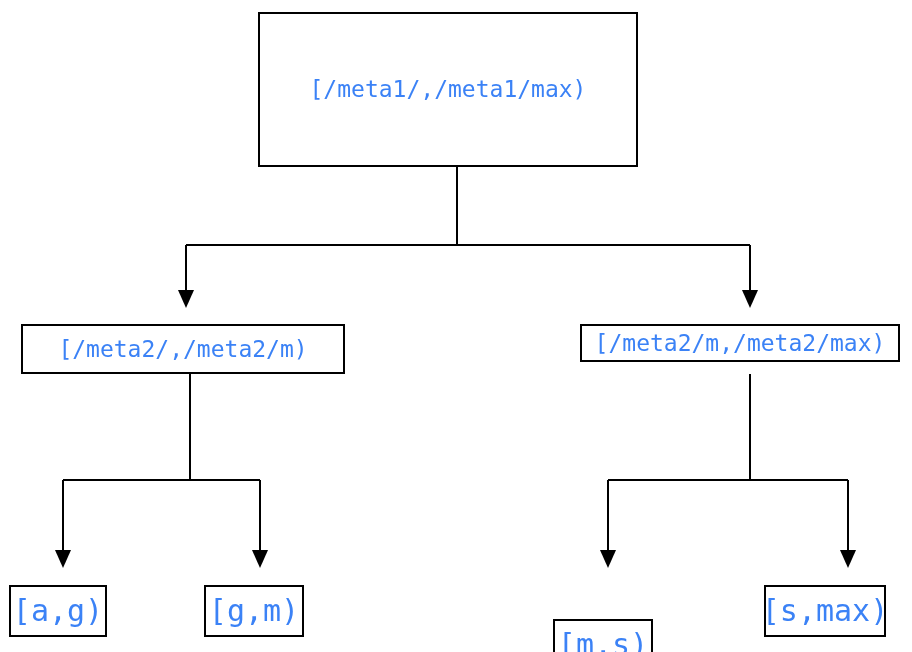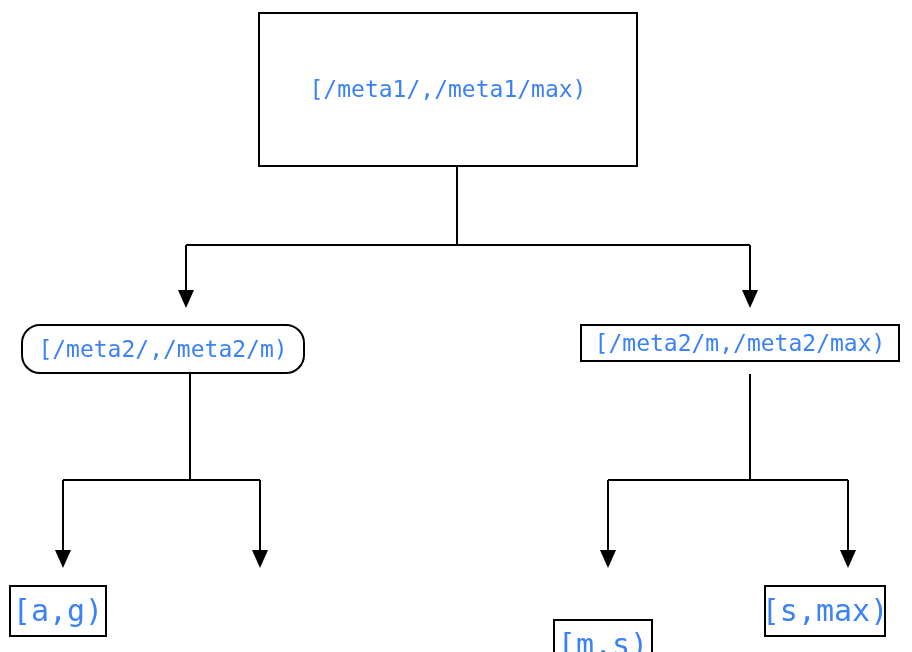--- a/index.html
+++ b/index.html
@@ -58,24 +58,23 @@
   .node-root {
     left: 258px;
     top: 12px;
     width: 380px;
     height: 155px;
     font-size: 23px;
   }
   .node-mid-left {
     left: 21px;
     top: 324px;
-    width: 284px;
+    width: 324px;
     height: 50px;
     font-size: 23px;
-    border-radius: 19px;
   }
   .node-mid-right {
     left: 580px;
     top: 324px;
     width: 320px;
     height: 38px;
     font-size: 23px;
   }
   .node-leaf {
     top: 585px;
@@ -128,20 +127,23 @@
   </div>
 
   <div class="node-box node-mid-right">
     <span class="node-label">[/meta2/m,/meta2/max)</span>
   </div>
 
   <div class="node-box node-leaf leaf-1">
     <span class="node-label">[a,g)</span>
   </div>
 
+  <div class="node-box node-leaf leaf-2">
+    <span class="node-label">[g,m)</span>
+  </div>
 
   <div class="node-box node-leaf leaf-3">
     <span class="node-label">[m,s)</span>
   </div>
 
   <div class="node-box node-leaf leaf-4">
     <span class="node-label">[s,max)</span>
   </div>
 
 </div>

